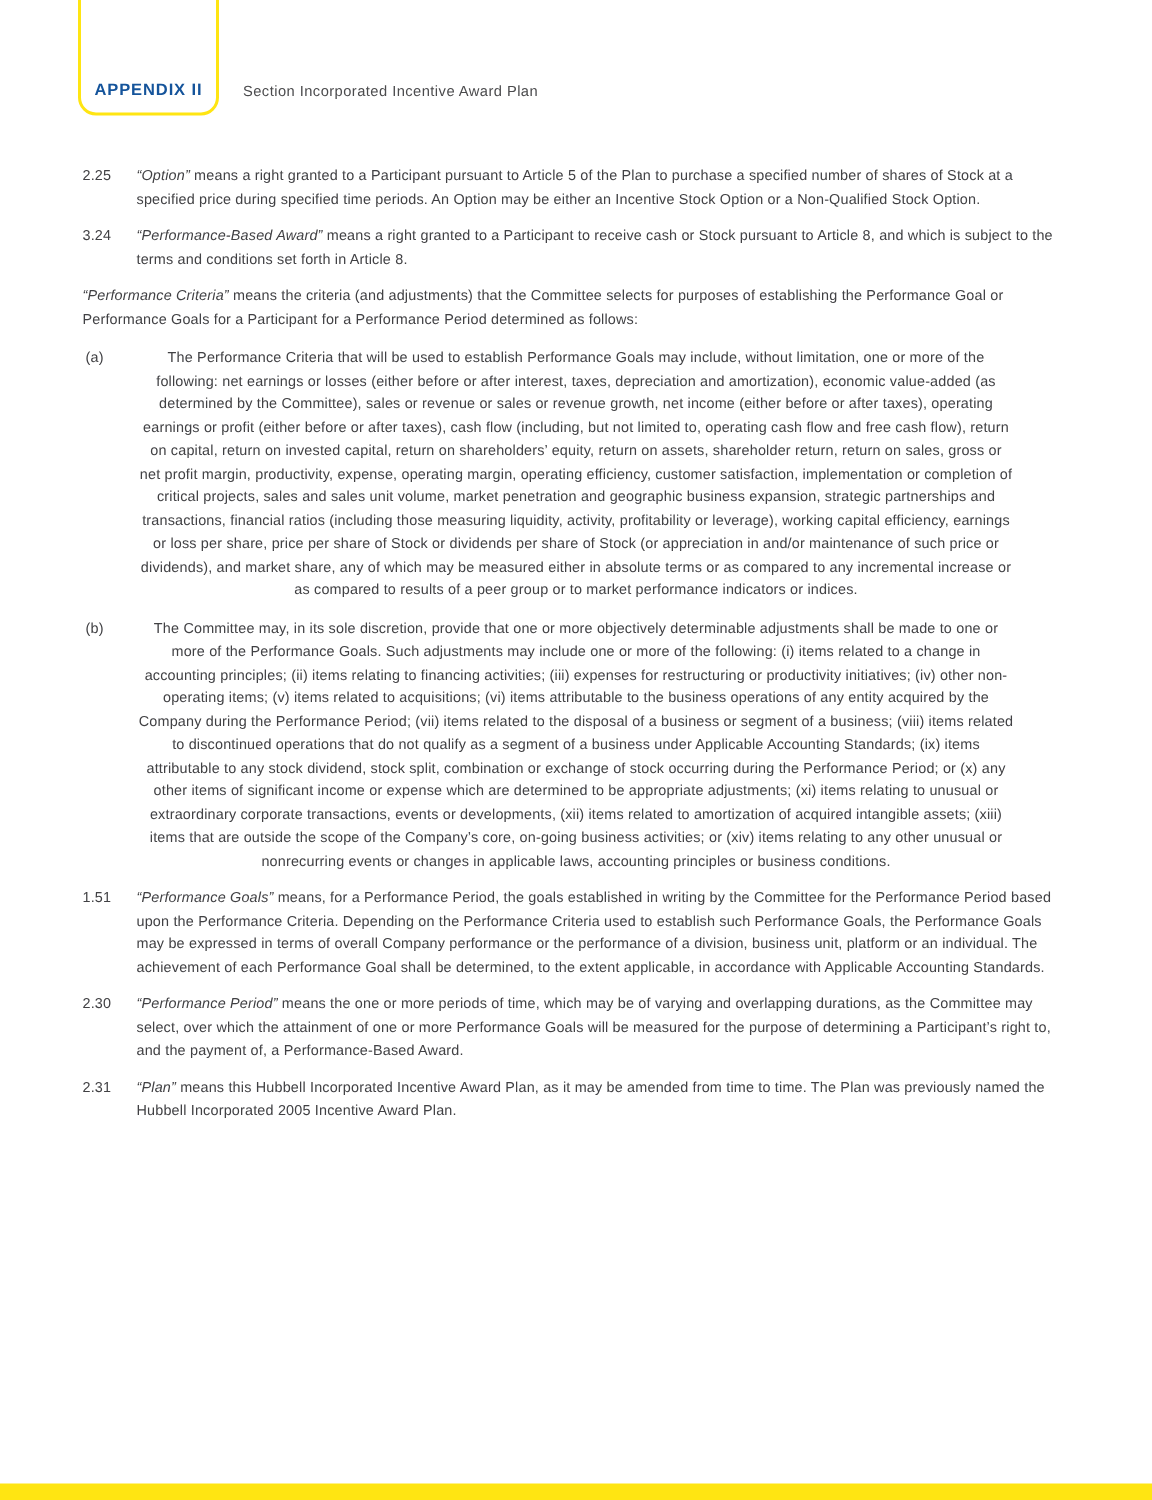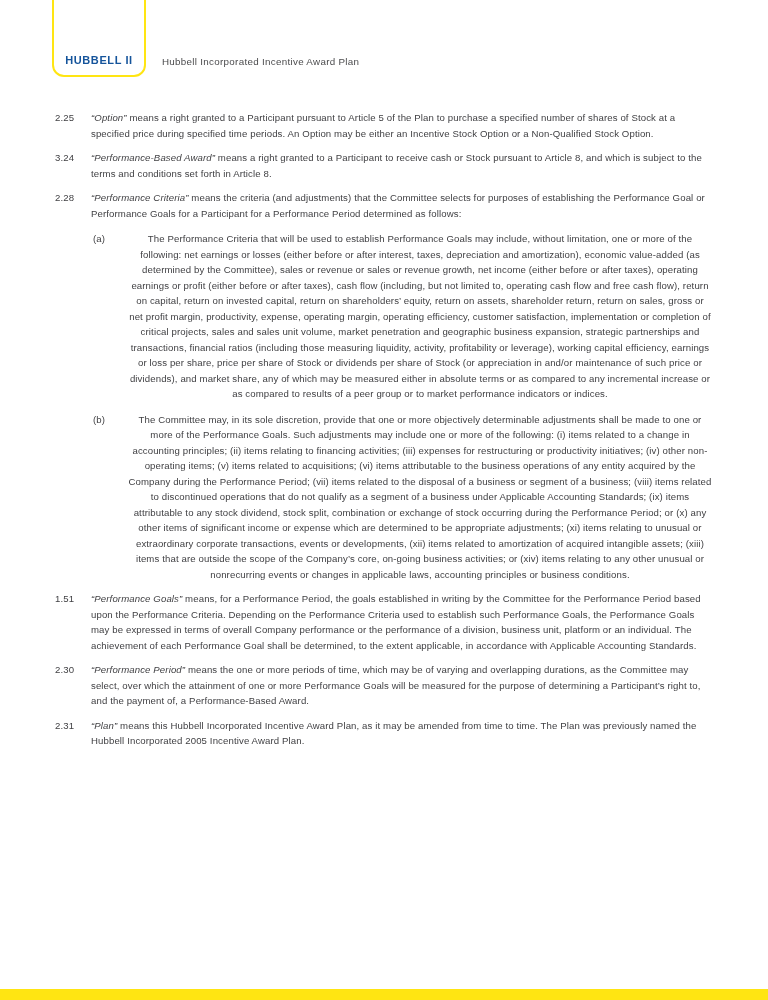--- a/index.html
+++ b/index.html
@@ -113,40 +113,39 @@
     height: 11px;
     background: #FFE512;
   }
 </style>
 </head>
 <body>
 
 <div class="page">
 
   <div class="appendix-box">
-    <span class="appendix-label">HUBBELL II</span>
+    <span class="appendix-label">APPENDIX II</span>
   </div>
-  <div class="doc-title">Hubbell Incorporated Incentive Award Plan</div>
+  <div class="doc-title">Section Incorporated Incentive Award Plan</div>
 
   <div class="content">
 
 
     <div class="def">
       <div class="def-num">2.25</div>
       <div class="def-body"><span class="term">“Option”</span><span> means a right granted to a Participant pursuant to Article 5 of the Plan to purchase a specified number of shares of Stock at a specified price during specified time periods. An Option may be either an Incentive Stock Option or a Non-Qualified Stock Option.</span></div>
     </div>
 
 
     <div class="def">
       <div class="def-num">3.24</div>
       <div class="def-body"><span class="term">“Performance-Based Award”</span><span> means a right granted to a Participant to receive cash or Stock pursuant to Article 8, and which is subject to the terms and conditions set forth in Article 8.</span></div>
     </div>
 
     <div class="def">
-      <div class="def-num">2.28</div>
       <div class="def-body">
         <span class="term">“Performance Criteria”</span><span> means the criteria (and adjustments) that the Committee selects for purposes of establishing the Performance Goal or Performance Goals for a Participant for a Performance Period determined as follows:</span>
         <div class="subitems">
           <div class="subitem">
             <div class="sub-label">(a)</div>
             <div class="sub-text">The Performance Criteria that will be used to establish Performance Goals may include, without limitation, one or more of the following: net earnings or losses (either before or after interest, taxes, depreciation and amortization), economic value-added (as determined by the Committee), sales or revenue or sales or revenue growth, net income (either before or after taxes), operating earnings or profit (either before or after taxes), cash flow (including, but not limited to, operating cash flow and free cash flow), return on capital, return on invested capital, return on shareholders’ equity, return on assets, shareholder return, return on sales, gross or net profit margin, productivity, expense, operating margin, operating efficiency, customer satisfaction, implementation or completion of critical projects, sales and sales unit volume, market penetration and geographic business expansion, strategic partnerships and transactions, financial ratios (including those measuring liquidity, activity, profitability or leverage), working capital efficiency, earnings or loss per share, price per share of Stock or dividends per share of Stock (or appreciation in and/or maintenance of such price or dividends), and market share, any of which may be measured either in absolute terms or as compared to any incremental increase or as compared to results of a peer group or to market performance indicators or indices.</div>
           </div>
           <div class="subitem">
             <div class="sub-label">(b)</div>
             <div class="sub-text">The Committee may, in its sole discretion, provide that one or more objectively determinable adjustments shall be made to one or more of the Performance Goals. Such adjustments may include one or more of the following: (i) items related to a change in accounting principles; (ii) items relating to financing activities; (iii) expenses for restructuring or productivity initiatives; (iv) other non-operating items; (v) items related to acquisitions; (vi) items attributable to the business operations of any entity acquired by the Company during the Performance Period; (vii) items related to the disposal of a business or segment of a business; (viii) items related to discontinued operations that do not qualify as a segment of a business under Applicable Accounting Standards; (ix) items attributable to any stock dividend, stock split, combination or exchange of stock occurring during the Performance Period; or (x) any other items of significant income or expense which are determined to be appropriate adjustments; (xi) items relating to unusual or extraordinary corporate transactions, events or developments, (xii) items related to amortization of acquired intangible assets; (xiii) items that are outside the scope of the Company’s core, on-going business activities; or (xiv) items relating to any other unusual or nonrecurring events or changes in applicable laws, accounting principles or business conditions.</div>

